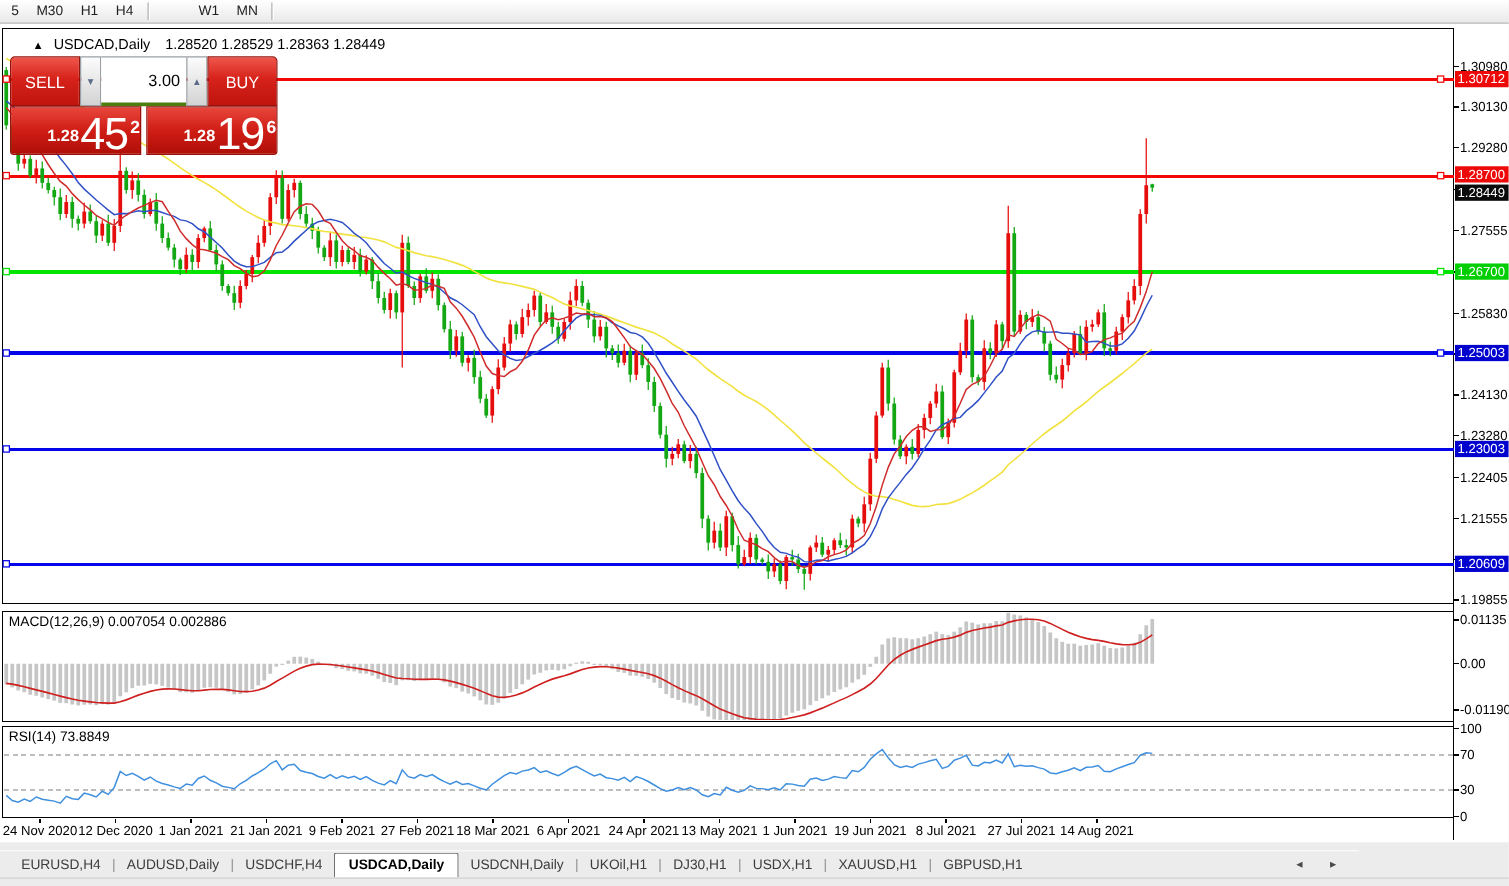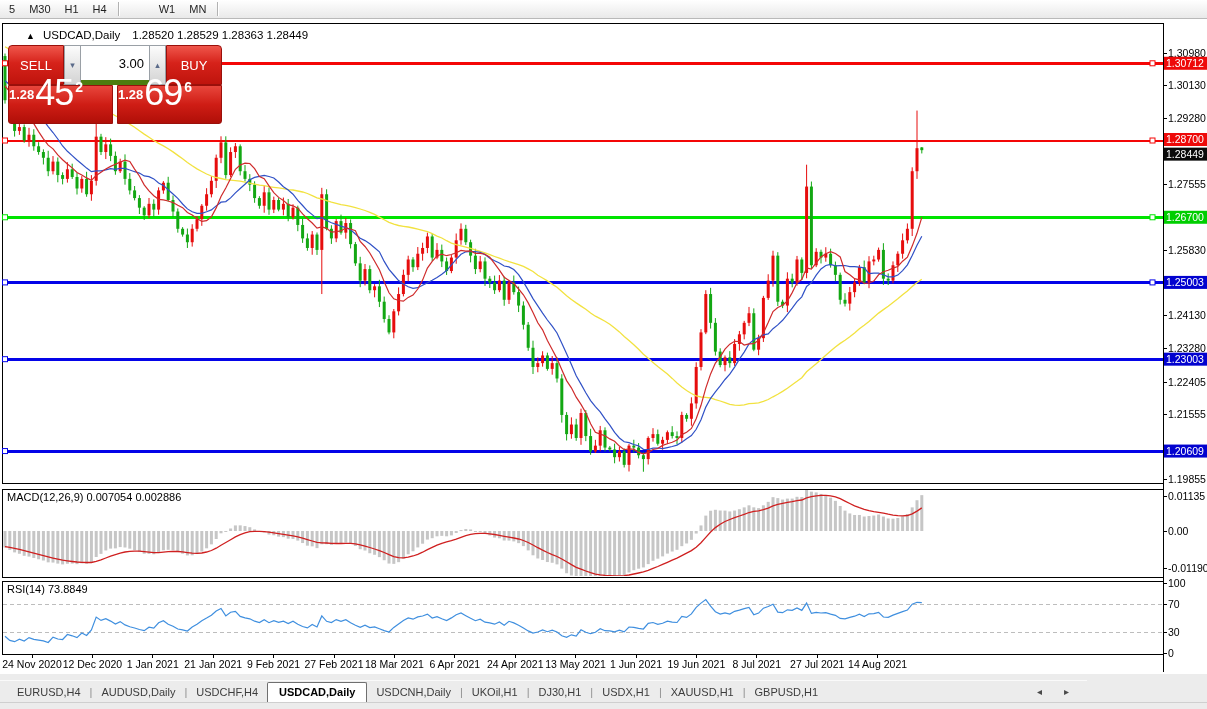--- a/index.html
+++ b/index.html
@@ -11,23 +11,23 @@
   .tf-sep{width:0;height:14px;border-left:1px solid #b2b2b2;border-right:1px solid #ffffff;margin:0 4px;}
   
   #chart-svg{position:absolute;left:0;top:19px;}
   
   #trade-panel{position:absolute;left:8px;top:45px;width:214px;z-index:10;}
   .tp-row1{display:flex;height:40px;}
   .btn-sell,.btn-buy{width:56px;background:linear-gradient(#ef564b 0%,#d6221a 45%,#bf140d 100%);color:#fff;font-size:13px;display:flex;align-items:center;justify-content:center;border:1px solid #9a100b;box-sizing:border-box;}
   .btn-sell{border-radius:4px 0 0 0;}
   .btn-buy{border-radius:0 4px 0 0;}
   .vol-btn{width:17px;background:linear-gradient(#fcfcfc,#d3d3d3);border:1px solid #9aa0a6;color:#5b6b8a;font-size:9px;display:flex;align-items:center;justify-content:center;box-sizing:border-box;}
-  .vol-field{width:68px;background:#fff;border-top:1px solid #9aa0a6;border-bottom:5px solid #4d7c0f;font-size:13px;color:#000;display:flex;align-items:center;justify-content:flex-end;padding:0 5px;box-sizing:border-box;}
+  .vol-field{width:68px;background:#fff;border-top:1px solid #9aa0a6;border-bottom:3px solid #4d7c0f;font-size:13px;color:#000;display:flex;align-items:center;justify-content:flex-end;padding:0 5px;box-sizing:border-box;}
   .tp-row2{display:flex;height:39px;}
-  .price-box{width:105px;background:linear-gradient(#e8463c 0%,#cf1d15 50%,#b00f08 100%);border:1px solid #9a100b;color:#fff;display:flex;align-items:flex-end;justify-content:flex-start;padding-bottom:16px;box-sizing:border-box;}
+  .price-box{width:105px;background:linear-gradient(#e8463c 0%,#cf1d15 50%,#b00f08 100%);border:1px solid #9a100b;color:#fff;display:flex;align-items:flex-end;justify-content:flex-end;padding-bottom:2px;box-sizing:border-box;}
   .price-box.sell{border-radius:0 0 0 3px;margin-right:4px;}
   .price-box.buy{border-radius:0 0 3px 0;}
   .pb-small{font-size:13px;font-weight:bold;margin-right:1px;line-height:24px;}
   .pb-big{font-size:36px;line-height:28px;letter-spacing:-1px;}
   .pb-sup{font-size:14px;font-weight:bold;margin-left:2px;transform:translateY(-12px);}
   
   #tabbar{position:absolute;left:0;top:680px;width:1087px;height:22px;background:#ececec;border-top:1px solid #fafafa;display:flex;align-items:flex-end;font-size:11px;color:#3c3c3c;box-sizing:border-box;}
   #tabbar .spacer{width:8px;}
   .tab{padding:3px 9px 4px;white-space:nowrap;}
   .tab.active{background:#fff;border:1px solid #6f6f6f;border-bottom:none;border-radius:2px 2px 0 0;padding:3px 11px 4px;font-weight:bold;color:#000;}
@@ -795,21 +795,21 @@
       <div class="btn-buy">BUY</div>
     </div>
     <div class="tp-row2">
       <div class="price-box sell">
         <span class="pb-small">1.28</span>
         <span class="pb-big">45</span>
         <span class="pb-sup">2</span>
       </div>
       <div class="price-box buy">
         <span class="pb-small">1.28</span>
-        <span class="pb-big">69</span>
+        <span class="pb-big">19</span>
         <span class="pb-sup">6</span>
       </div>
     </div>
   </div>
 
   <div id="tabbar">
       <span class="spacer"></span>
       <span class="tab">EURUSD,H4</span>
       <span class="tab-sep">|</span>
       <span class="tab">AUDUSD,Daily</span>

